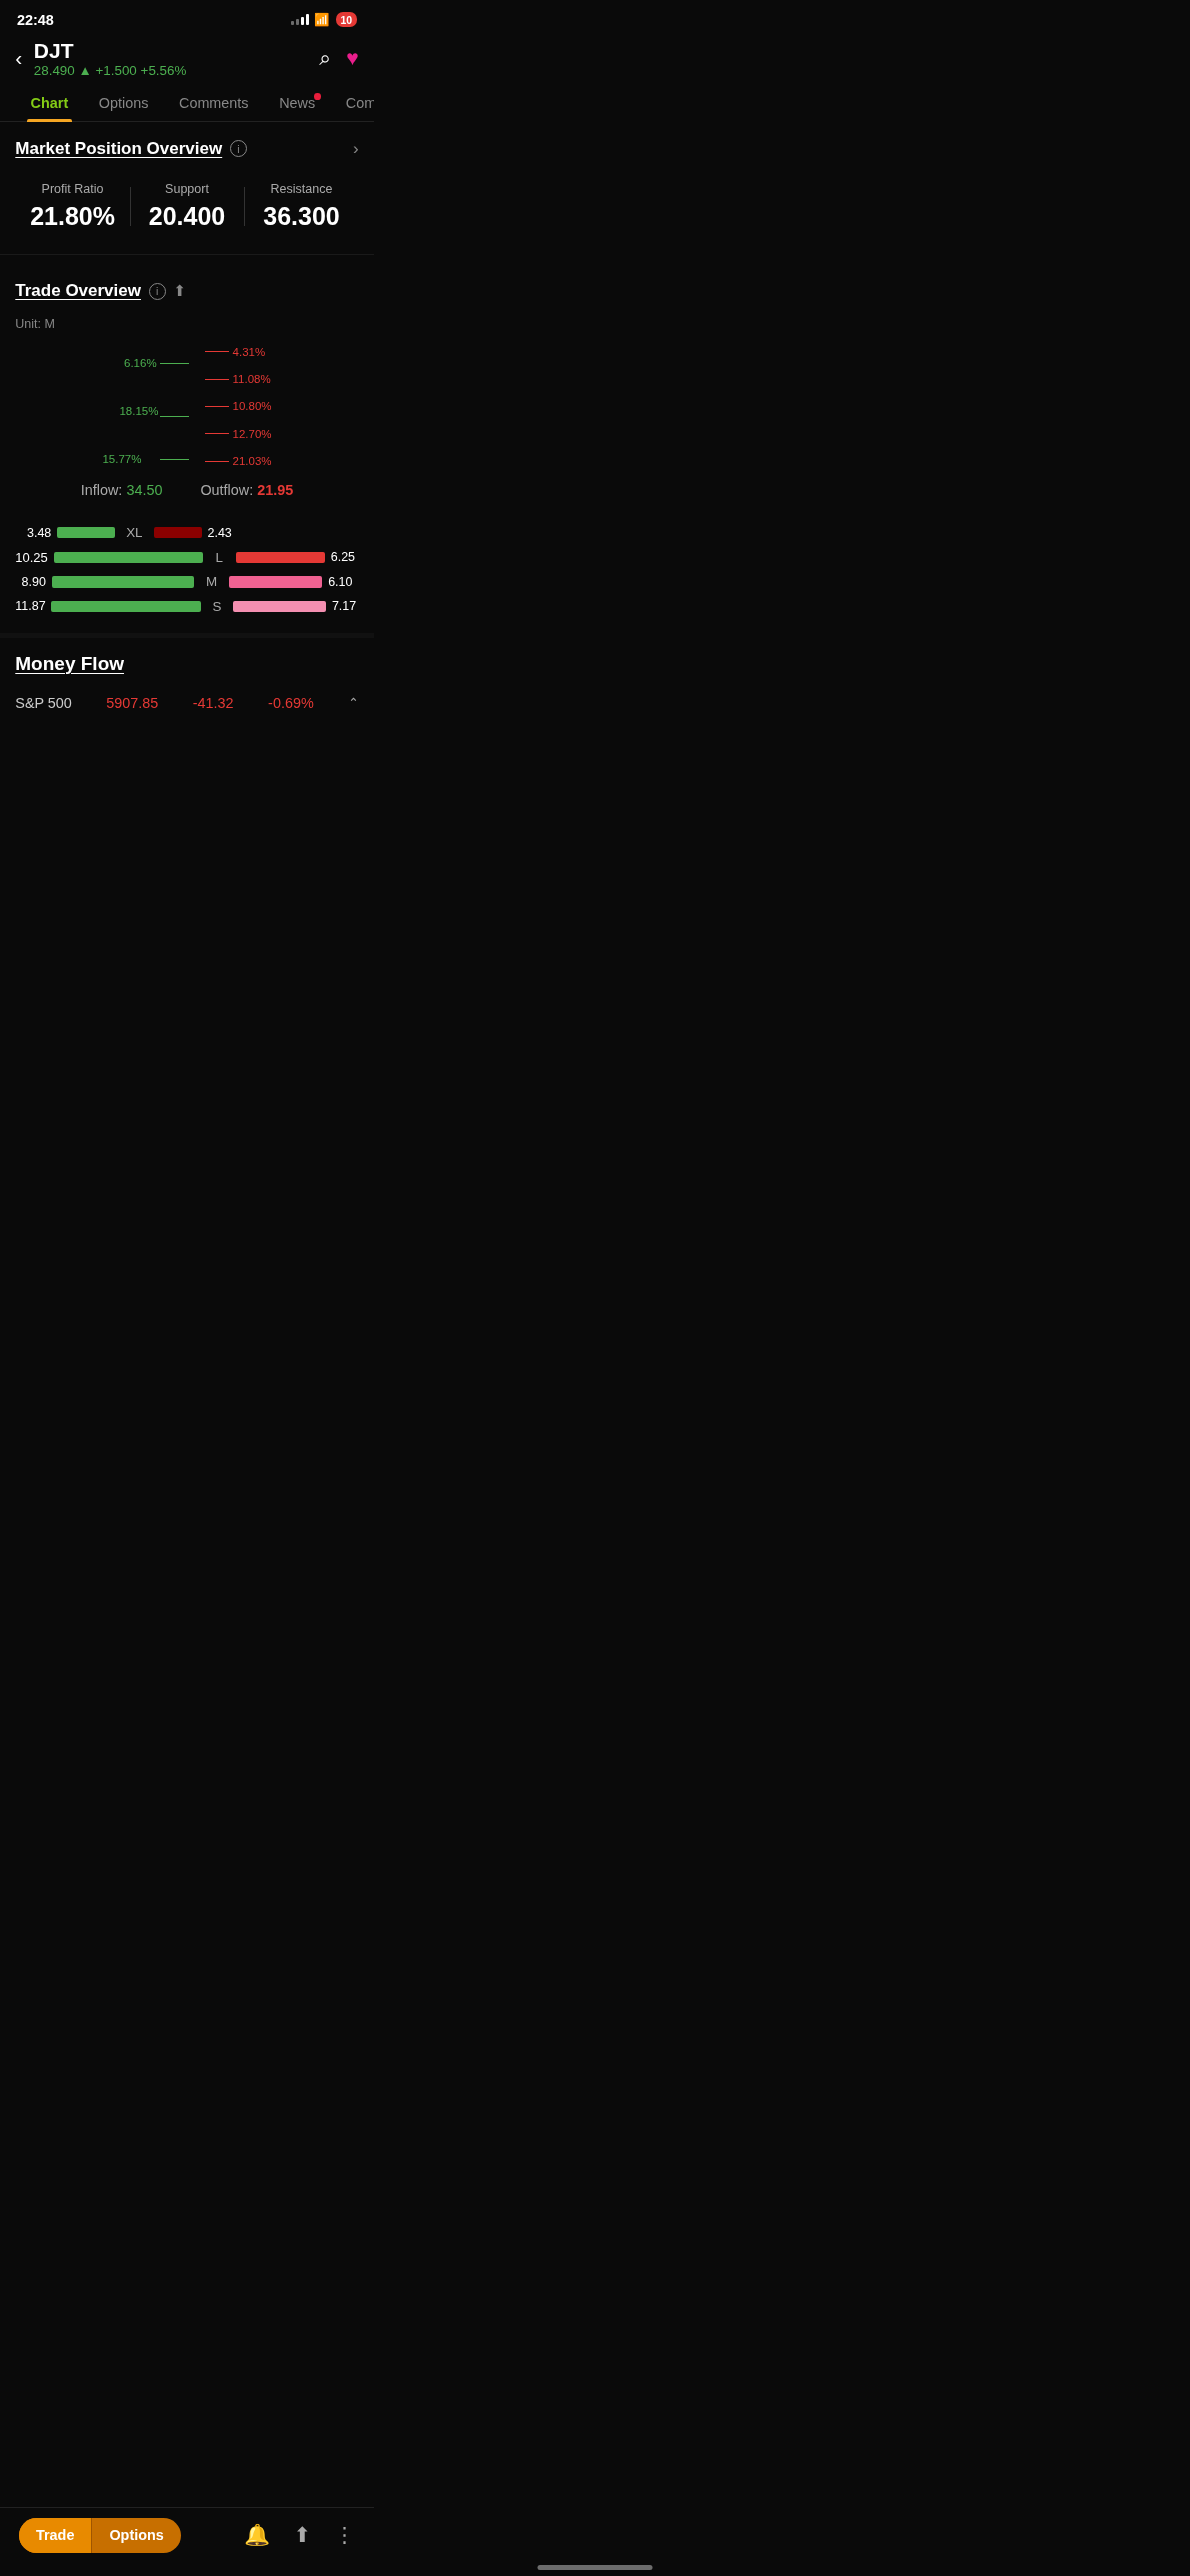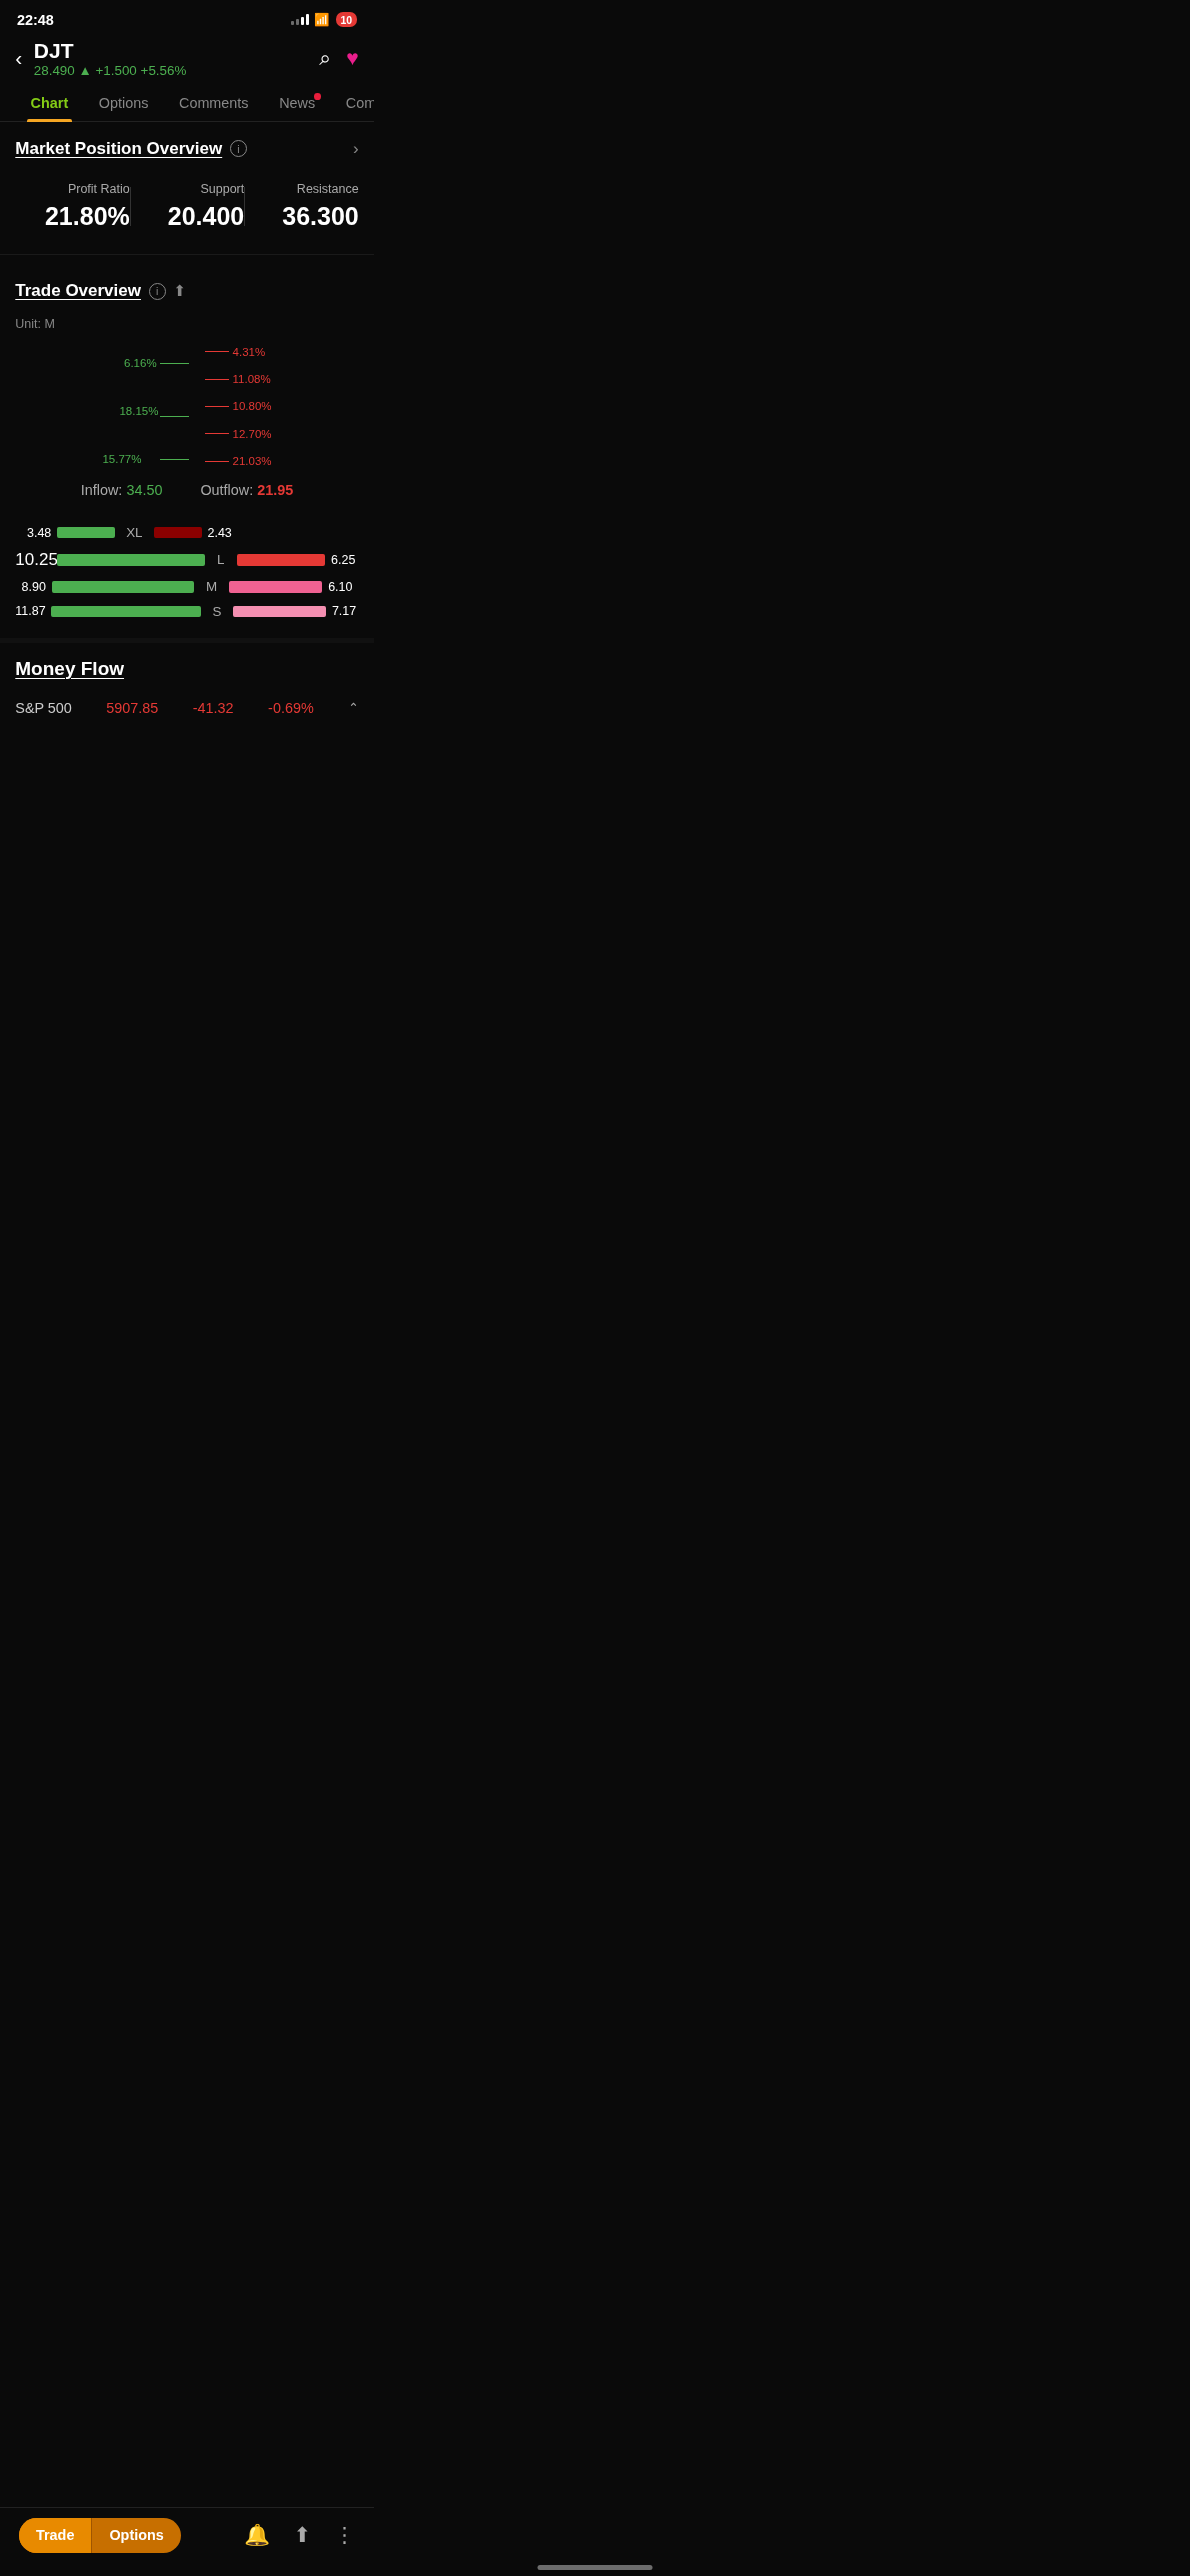--- a/index.html
+++ b/index.html
@@ -119,21 +119,21 @@
     }
     .chevron-right { font-size: 17px; color: #888; }
     .share-icon { font-size: 15.3px; color: #888; }
 
     
     .market-stats {
       display: flex;
       justify-content: space-between;
       padding: 7.7px 0 3.8px;
     }
-    .stat-item { flex: 1; text-align: right; position: relative; }
+    .stat-item { flex: 1; text-align: center; position: relative; }
     .stat-item + .stat-item::before {
       content: '';
       position: absolute;
       left: 0; top: 10%; bottom: 10%;
       width: 1px;
       background: #333;
     }
     .stat-label { font-size: 12.5px; color: #aaa; margin-bottom: 5.8px; }
     .stat-value { font-size: 25px; font-weight: 700; }
 
@@ -413,21 +413,21 @@
 
   <div class="flow-bar-row">
     <span class="flow-bar-label" style="width:36px; text-align:right; font-size:12.5px;">3.48</span>
     <div class="flow-bar-green" style="width:58px;"></div>
     <span class="flow-category">XL</span>
     <div style="width:48px;height:11.5px;background:#8b0000;border-radius:1.9px;"></div>
     <span class="flow-bar-right-val">2.43</span>
   </div>
 
   <div class="flow-bar-row">
-    <span class="flow-bar-label" style="width:36px; text-align:right; font-size:17px;">10.25</span>
+    <span class="flow-bar-label" style="width:36px; text-align:right; font-size:13px;">10.25</span>
     <div class="flow-bar-green" style="width:192px;"></div>
     <span class="flow-category">L</span>
     <div style="width:115px;height:11.5px;background:#e53935;border-radius:1.9px;"></div>
     <span class="flow-bar-right-val">6.25</span>
   </div>
 
   <div class="flow-bar-row">
     <span class="flow-bar-label" style="width:36px; text-align:right; font-size:12.5px;">8.90</span>
     <div class="flow-bar-green" style="width:168px;"></div>
     <span class="flow-category">M</span>

